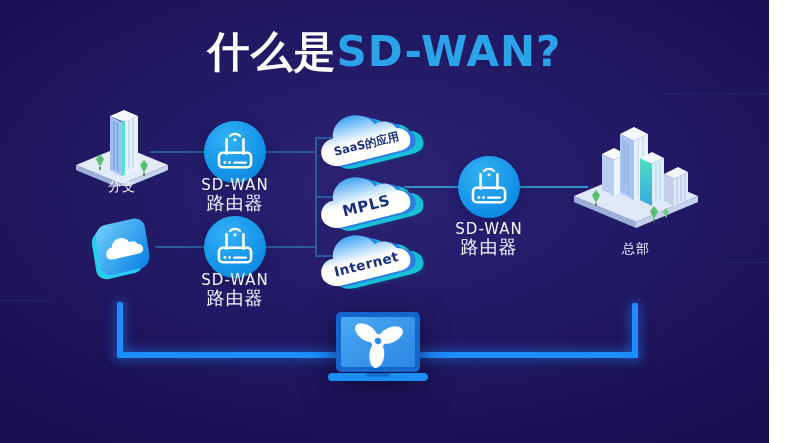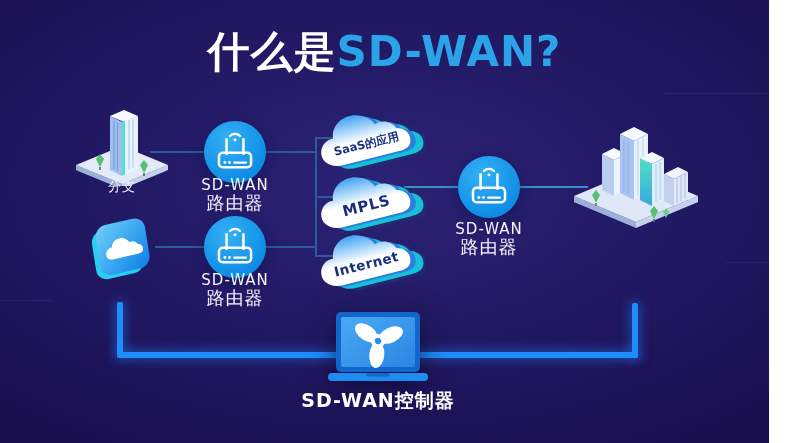--- a/index.html
+++ b/index.html
@@ -274,20 +274,21 @@
       <line x1="113" y1="70" x2="113" y2="95" stroke="#aebde0" stroke-width="1"></line>
       <line x1="117" y1="68" x2="117" y2="93" stroke="#aebde0" stroke-width="1"></line>
 
       <polygon points="28,84 32,89 28,97 24,89" fill="#57c06f"></polygon>
       <line x1="28" y1="97" x2="28" y2="100" stroke="#3a7a4c" stroke-width="1.5"></line>
       <polygon points="86,100 90,105 86,113 82,105" fill="#57c06f"></polygon>
       <line x1="86" y1="113" x2="86" y2="116" stroke="#3a7a4c" stroke-width="1.5"></line>
       <polygon points="98,102 101,106 98,112 95,106" fill="#6fcf84"></polygon>
     </svg>
   </div>
+  <div class="node-label" style="left:586px; top:240px; width:100px;">总部</div>
 
   <div class="laptop" style="left:328px; top:308px; width:100px; height:76px;">
     <svg width="100" height="76" viewBox="0 0 100 76">
       <defs>
         <linearGradient id="screenGrad" x1="0" y1="0" x2="1" y2="1">
           <stop offset="0%" stop-color="#4aa9f5"></stop>
             <stop offset="100%" stop-color="#2a86e2"></stop>
         </linearGradient>
       </defs>
       <rect x="8" y="4" width="84" height="60" rx="5" fill="#1566cc"></rect>
@@ -296,15 +297,14 @@
         <ellipse cx="14" cy="0" rx="13" ry="7.5"></ellipse>
         <ellipse cx="14" cy="0" rx="13" ry="7.5" transform="rotate(120)"></ellipse>
         <ellipse cx="14" cy="0" rx="13" ry="7.5" transform="rotate(240)"></ellipse>
         <circle cx="0" cy="0" r="7"></circle>
         <circle cx="0" cy="0" r="3.2" fill="#2f8ce6"></circle>
       </g>
       <rect x="0" y="65" width="100" height="8" rx="4" fill="#1d8df0"></rect>
       <rect x="38" y="65" width="24" height="3.5" rx="1.75" fill="#0f6cc8"></rect>
     </svg>
   </div>
-  <div class="controller-label" style="left:278px; top:388px; width:200px;">SD-WAN控制器</div>
 
 </div>
 
 </body></html>

